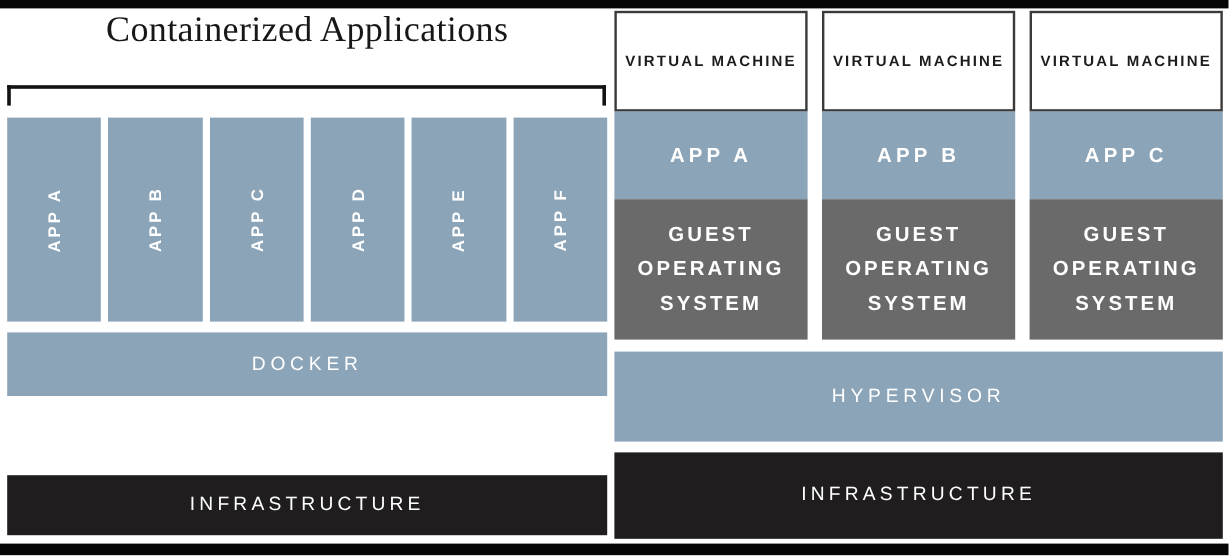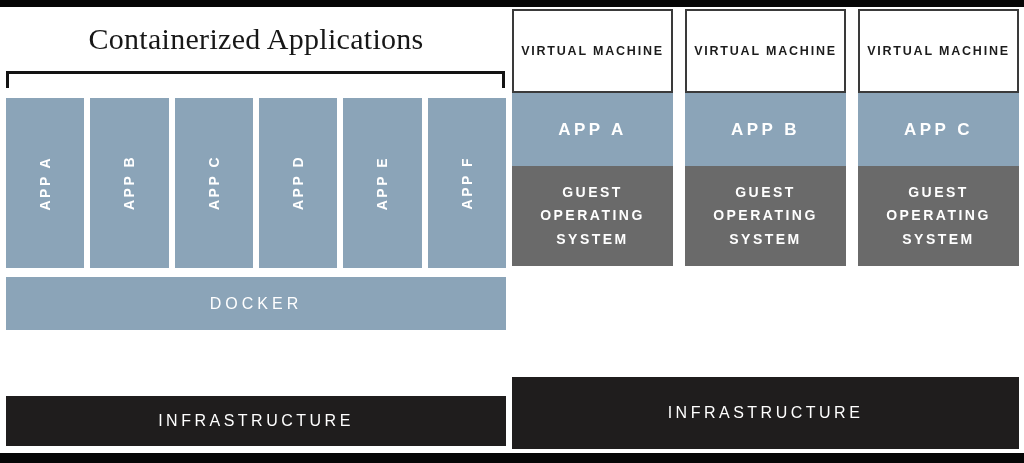--- a/index.html
+++ b/index.html
@@ -27,21 +27,21 @@
   
   #left-panel {
     position: absolute;
     left: 6px;
     top: 7px;
     width: 500px;
     height: 446px;
   }
   #container-title {
     position: absolute;
-    top: 15px;
+    top: 1px;
     left: 0;
     width: 100%;
     text-align: center;
     font-family: "Liberation Serif", serif;
     font-size: 30px;
     font-weight: 400;
     color: #171717;
     letter-spacing: 0.3px;
     white-space: nowrap;
   }
@@ -135,29 +135,29 @@
     background: var(--blue);
     display: flex;
     align-items: center;
     justify-content: center;
     color: #ffffff;
     font-weight: 700;
     font-size: 17px;
     letter-spacing: 3.5px;
   }
   .vm-guest {
-    height: 100px;
+    height: 117px;
     background: var(--gray-dk);
     display: flex;
     align-items: center;
     justify-content: center;
     text-align: center;
     color: #ffffff;
     font-weight: 700;
-    font-size: 14px;
+    font-size: 17px;
     letter-spacing: 2.5px;
     line-height: 1.65;
   }
   .vm-guest .wrap { width: 125px; }
   #hypervisor-bar {
     top: 286px; height: 75px; background: var(--blue);
     font-size: 16px; letter-spacing: 4px;
   }
   #right-infra-bar {
     top: 370px; height: 72px; background: var(--ink);
@@ -239,19 +239,22 @@
         <div class="vm-app">
           <span>APP C</span>
         </div>
         <div class="vm-guest">
           <span class="wrap">GUEST OPERATING SYSTEM</span>
         </div>
       </div>
 
     </div>
 
+    <div id="hypervisor-bar" class="hbar">
+      <span>HYPERVISOR</span>
+    </div>
     <div id="right-infra-bar" class="hbar">
       <span>INFRASTRUCTURE</span>
     </div>
   </div>
 
   <div id="bottom-edge" class="edge-bar" style="background: rgb(6, 6, 6);"></div>
 </div>
 
 </body></html>

